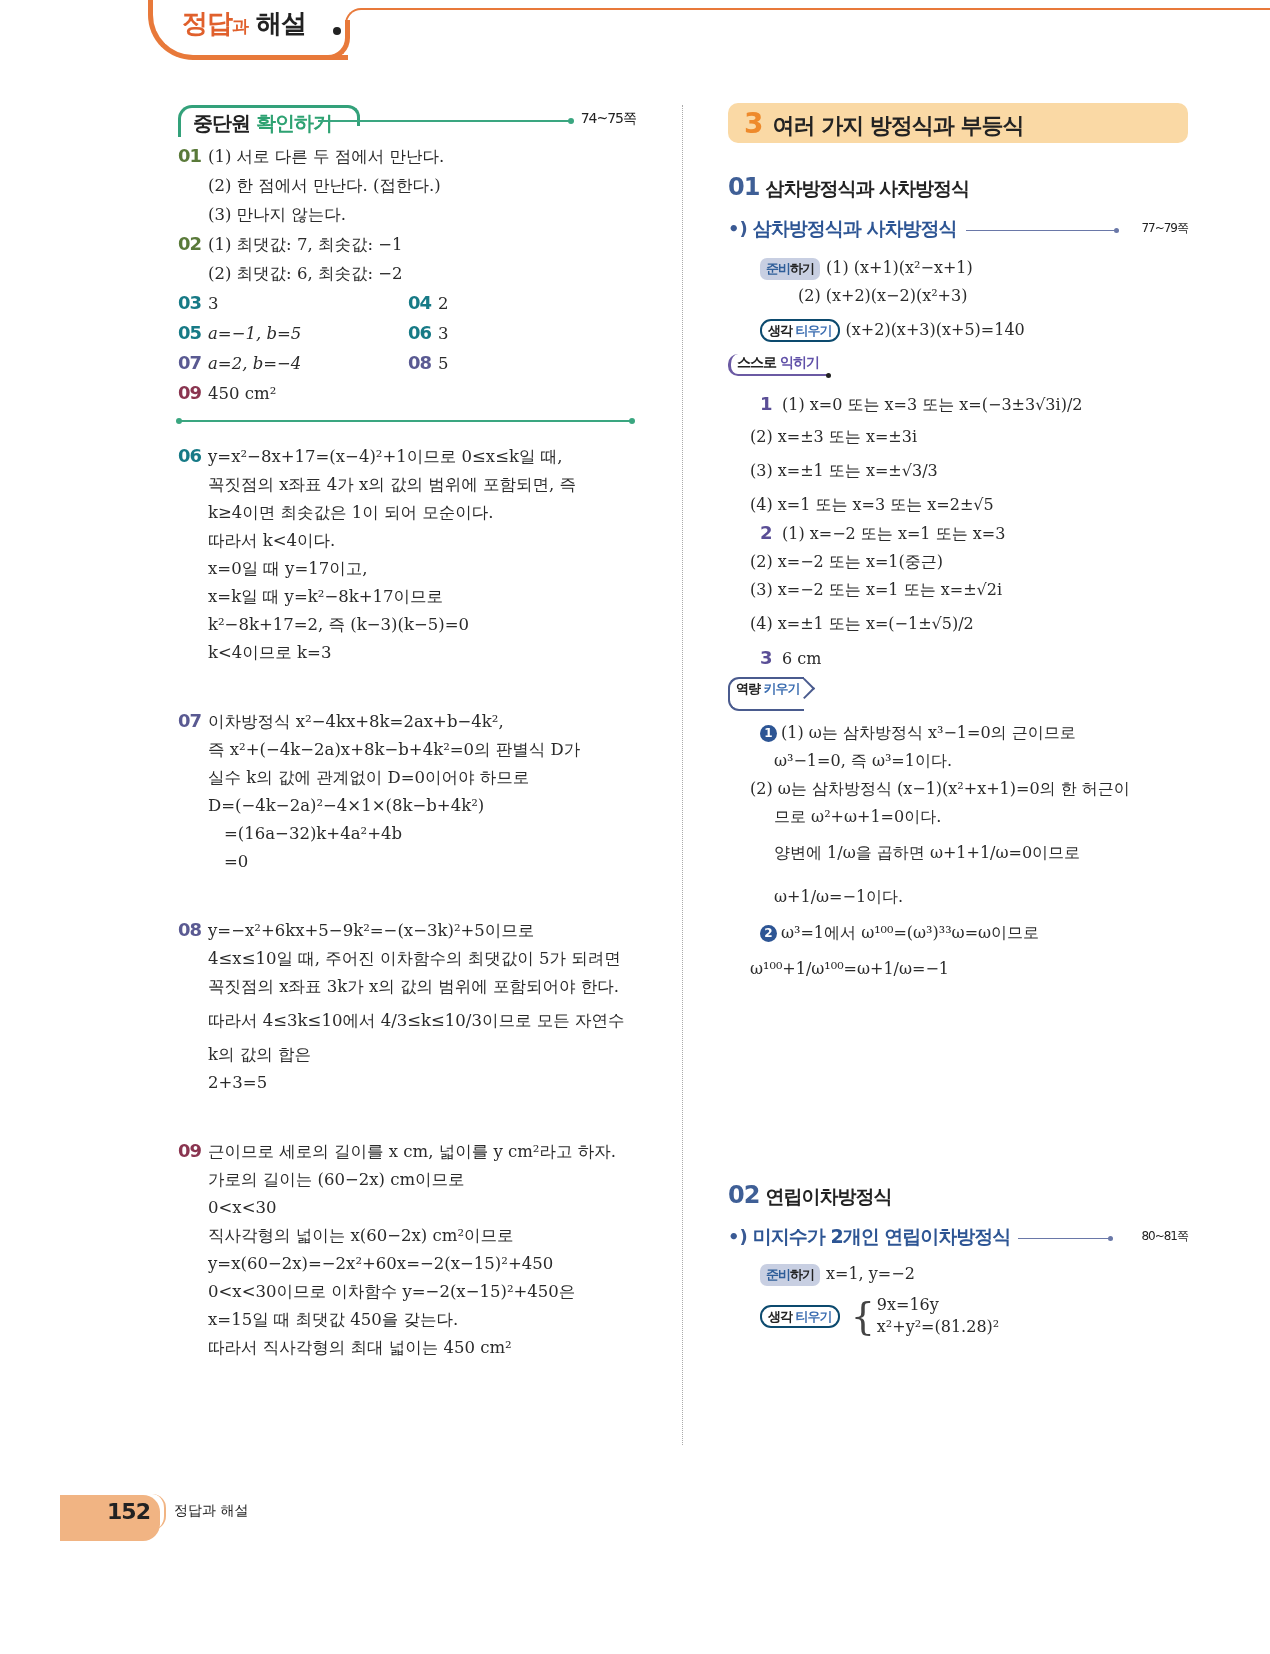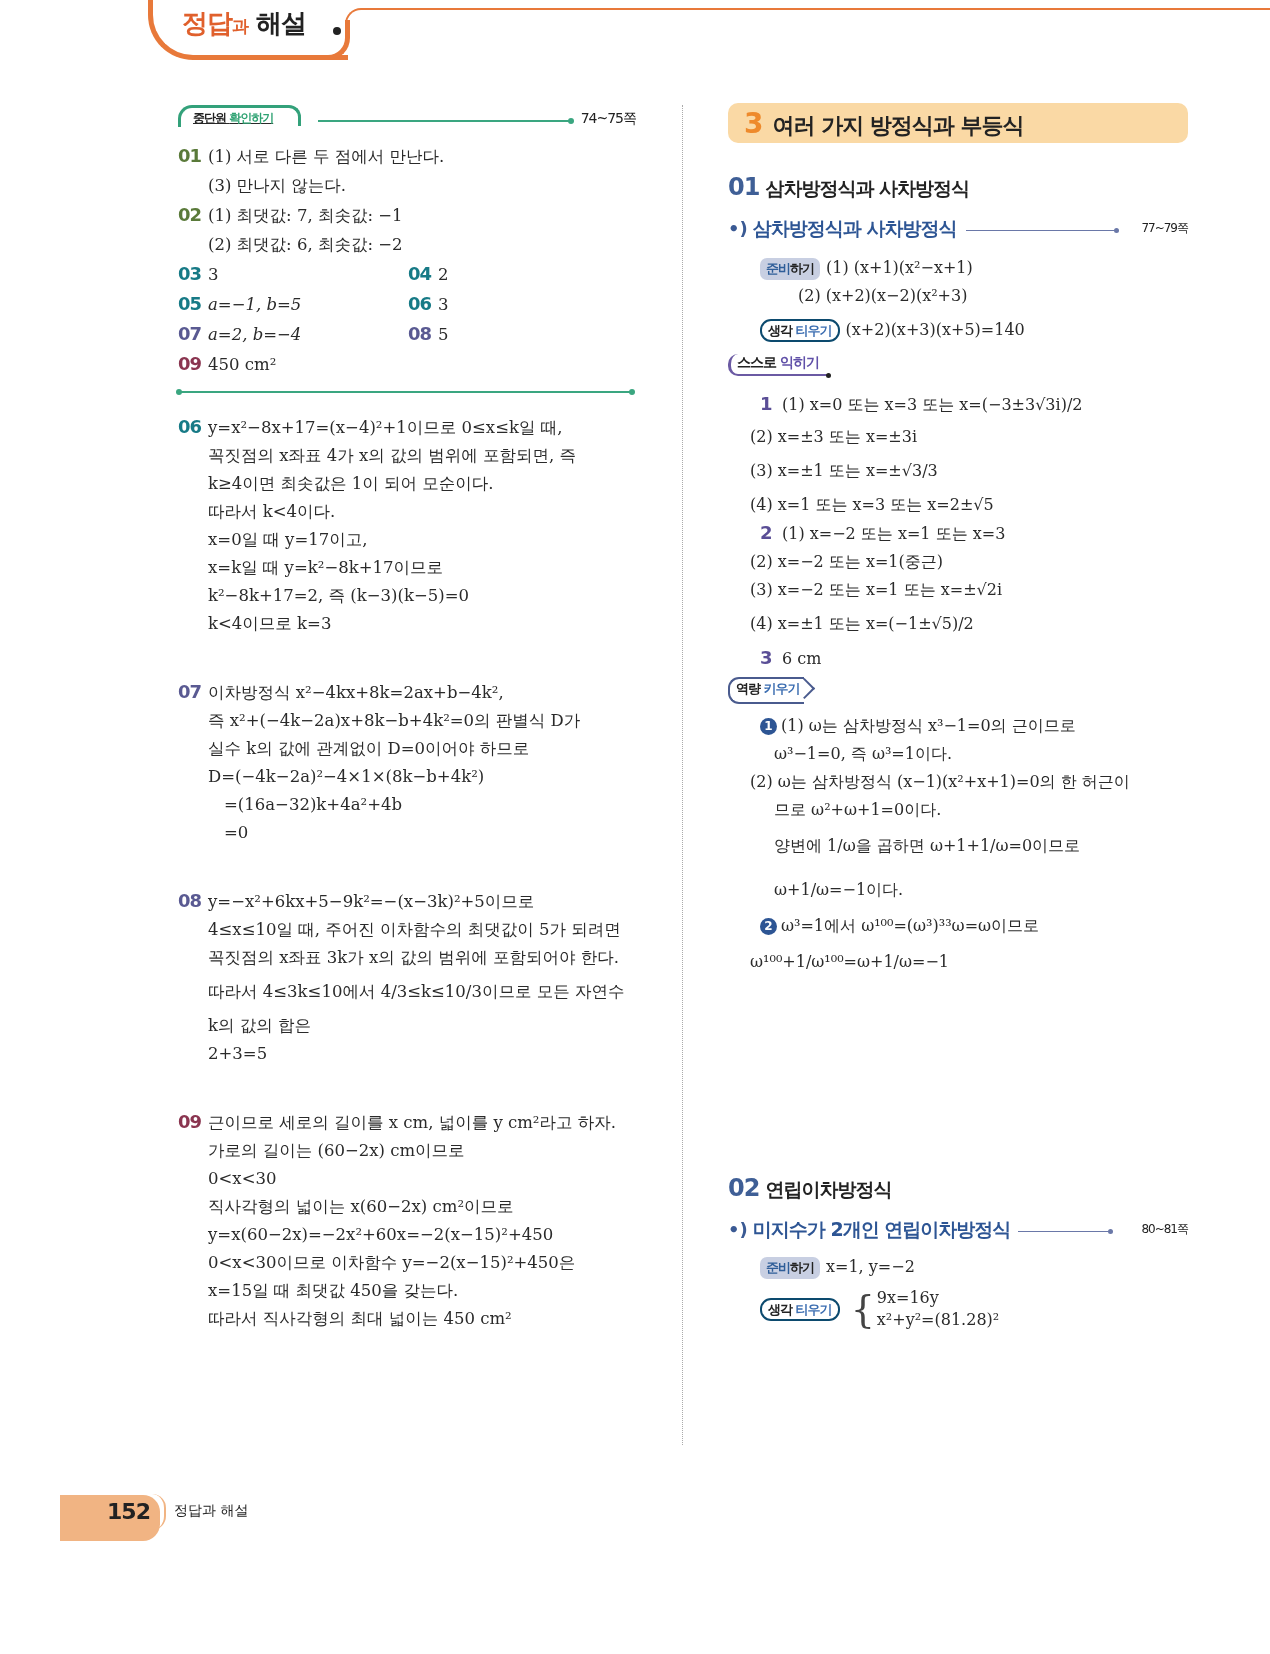--- a/index.html
+++ b/index.html
@@ -25,21 +25,21 @@
   .col-divider { position: absolute; left: 682px; top: 105px; height: 1340px; border-left: 1px dotted #aaa; }
 
   .col { position: absolute; }
   .left { left: 178px; top: 105px; width: 460px; }
   .right { left: 728px; top: 103px; width: 460px; }
 
   
   .mid-check { position: relative; height: 30px; }
   .mid-badge { display: inline-block; border: 3px solid #33a17a; border-right: none; border-bottom: none;
                border-radius: 14px 0 0 0; padding: 2px 14px 0 12px; font-family: "DejaVu Sans", sans-serif;
-               font-weight: bold; font-size: 12px; letter-spacing: -1px; position: relative; text-decoration: underline; }
+               font-weight: bold; font-size: 20px; letter-spacing: -1px; position: relative; }
   .mid-badge::after { content:""; position:absolute; right:-14px; top:-3px; width:16px; height:18px;
                border-top:3px solid #33a17a; border-right:3px solid #33a17a; border-top-right-radius:12px; }
   .mid-badge .k { color: #222; }
   .mid-badge .g { color: #2ea272; }
   .mid-line { position: absolute; left: 140px; top: 15px; width: 252px; border-top: 2px solid #3aa680; }
   .mid-line::after { content:""; position:absolute; right:-4px; top:-4px; width:6px; height:6px; border-radius:50%; background:#3aa680; }
   .mid-pages { position: absolute; right: 2px; top: 5px; font-family: "DejaVu Sans", sans-serif; font-size: 14px; letter-spacing: -1px; color:#222; }
 
   .row { font-size: 16.5px; line-height: 29px; white-space: nowrap; position: relative; }
   .num { font-family: "DejaVu Sans", sans-serif; font-weight: bold; font-size: 18px; display: inline-block; width: 30px; letter-spacing: -1px; }
@@ -74,21 +74,21 @@
   .tag-ready { display: inline-block; background: #c8cfe2; border-radius: 7px; padding: 1px 6px; font-family: "DejaVu Sans", sans-serif;
                font-weight: bold; font-size: 13px; letter-spacing: -1px; line-height: 20px; margin-right: 6px; }
   .tag-ready .b { color: #2f5e99; } .tag-ready .k { color: #222; }
   .tag-think { display: inline-block; border: 2px solid #0c4a6e; border-radius: 11px; padding: 0 6px; font-family: "DejaVu Sans", sans-serif;
                font-weight: bold; font-size: 13px; letter-spacing: -1px; line-height: 19px; margin-right: 6px; }
   .tag-think .k { color: #222; } .tag-think .b { color: #3a6cb0; }
   .tag-self { display: inline-block; position: relative; border-left: 3px solid #6b5aa3; border-radius: 10px 0 0 10px; padding: 0 8px 2px 6px;
               font-family: "DejaVu Sans", sans-serif; font-weight: bold; font-size: 14px; letter-spacing: -1px; border-bottom: 2px solid #6b5aa3; }
   .tag-self .k { color: #222; } .tag-self .p { color: #6050a8; }
   .tag-self::after { content:""; position:absolute; right:-4px; bottom:-4px; width:5px; height:5px; border-radius:50%; background:#222; }
-  .tag-power { display: inline-block; border: 2px solid #4a5b8e; border-radius: 11px 0 0 11px; padding: 0 4px 4px 6px; font-family: "DejaVu Sans", sans-serif;
+  .tag-power { display: inline-block; border: 2px solid #4a5b8e; border-radius: 11px 0 0 11px; padding: 0 4px 11px 6px; font-family: "DejaVu Sans", sans-serif;
                font-weight: bold; font-size: 13px; letter-spacing: -1px; line-height: 19px; position: relative; border-right: none; }
   .tag-power::after { content:""; position:absolute; right:-8px; top:2px; width:13px; height:13px; border-top:2px solid #4a5b8e; border-right:2px solid #4a5b8e; transform: rotate(45deg); }
   .tag-power .k { color: #222; } .tag-power .b { color: #3a6cb0; }
 
   .rnum { font-family: "DejaVu Sans", sans-serif; font-weight: bold; font-size: 18px; color: #5a4e96; display: inline-block; width: 22px; }
   .circ { display: inline-block; width: 17px; height: 17px; border-radius: 50%; background: #2d5594; color: #fff; font-family: "DejaVu Sans", sans-serif;
           font-weight: bold; font-size: 12px; text-align: center; line-height: 17px; margin-right: 4px; vertical-align: 1px; }
   .rrow { font-size: 16px; line-height: 28px; white-space: nowrap; padding-left: 32px; }
   .ri { padding-left: 22px; }
   .ri2 { padding-left: 46px; }
@@ -118,20 +118,21 @@
 
 <div class="col left">
   <div class="mid-check">
     <span class="mid-badge"><span class="k">중단원</span> <span class="g">확인하기</span></span>
     <div class="mid-line"></div>
     <span class="mid-pages">74~75쪽</span>
   </div>
 
   <div style="margin-top:6px">
     <div class="row"><span class="num c-olive">01</span><span>(1) 서로 다른 두 점에서 만난다.</span></div>
+    <div class="row ind">(2) 한 점에서 만난다. (접한다.)</div>
     <div class="row ind">(3) 만나지 않는다.</div>
     <div class="row"><span class="num c-olive">02</span><span>(1) 최댓값: 7, 최솟값: −1</span></div>
     <div class="row ind">(2) 최댓값: 6, 최솟값: −2</div>
     <div class="row two">
       <div><span class="num c-teal">03</span><span>3</span></div>
       <div><span class="num c-teal">04</span><span>2</span></div>
     </div>
     <div class="row two">
       <div><span class="num c-teal">05</span><span class="m" style="font-style:italic">a=−1, b=5</span></div>
       <div><span class="num c-teal">06</span><span>3</span></div>

